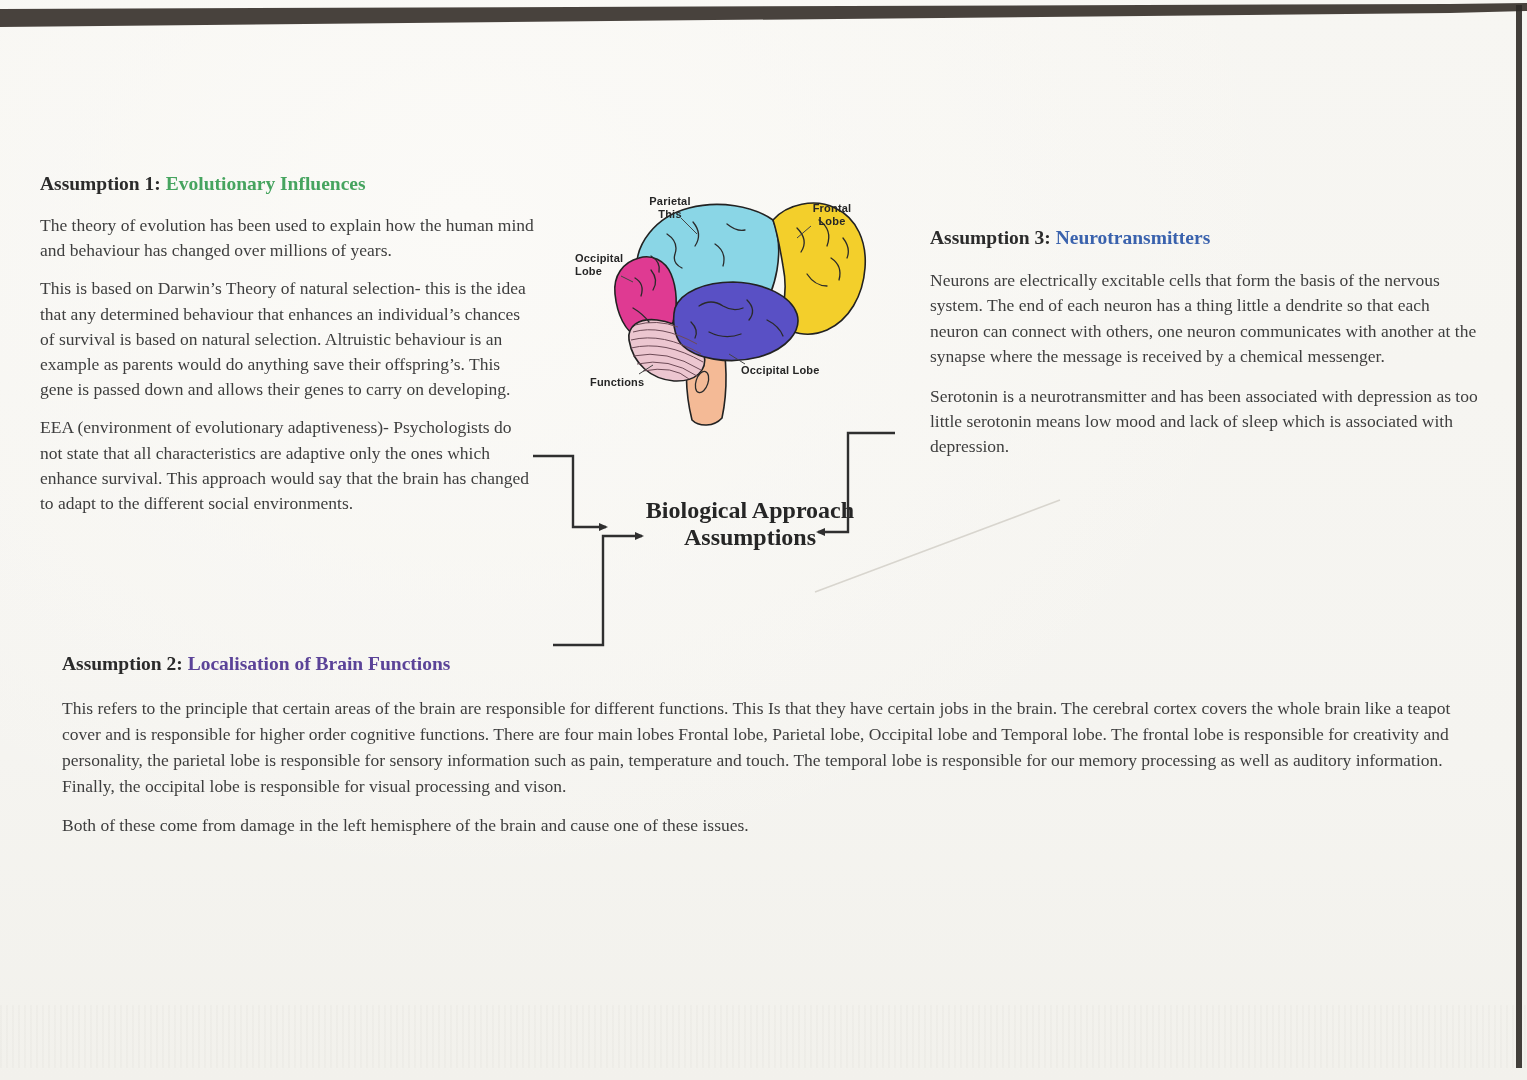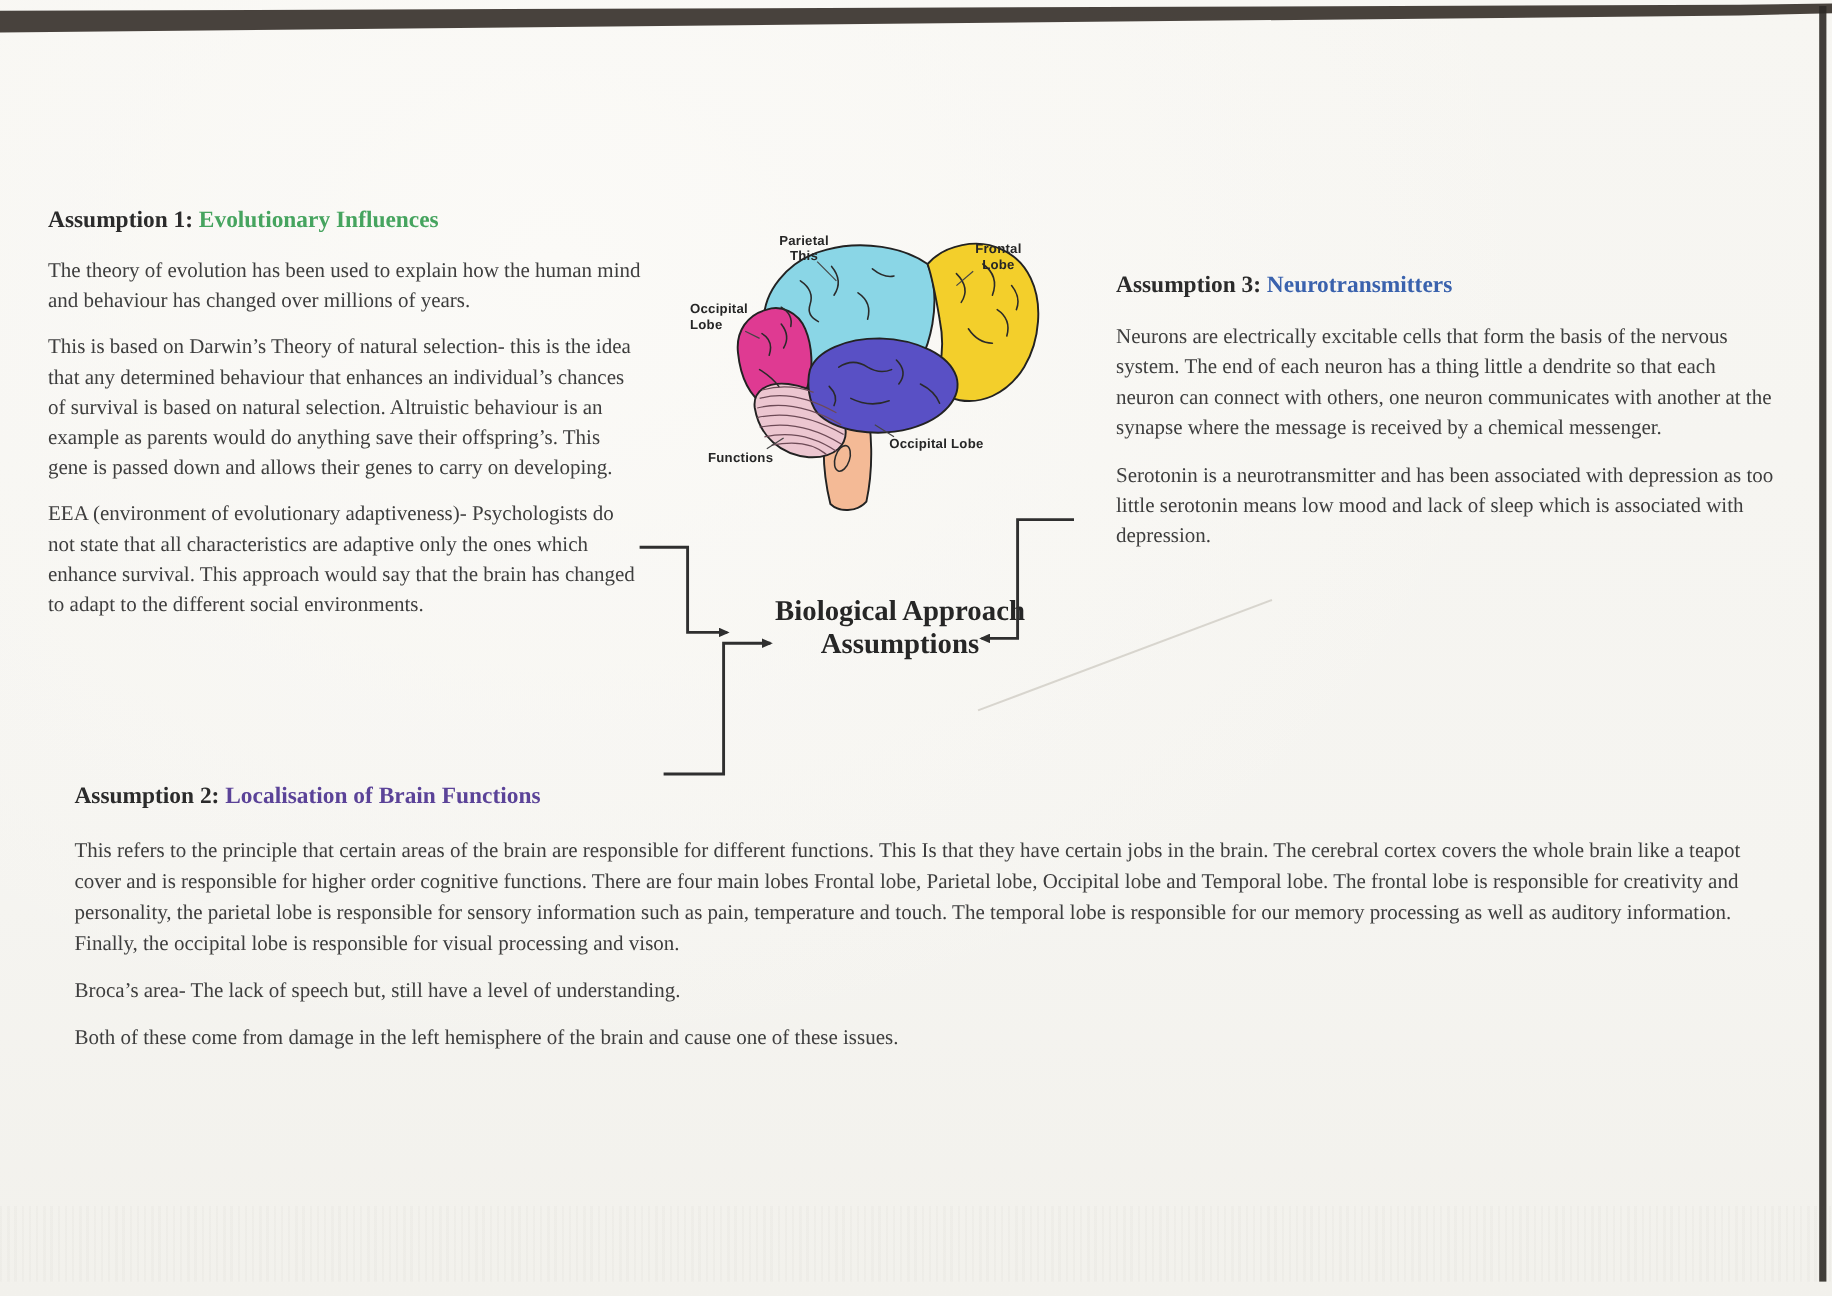--- a/index.html
+++ b/index.html
@@ -79,21 +79,20 @@
 
   <section class="col-a3">
     <h2><span>Assumption 3: </span><span class="topic-3">Neurotransmitters</span></h2>
     <p>Neurons are electrically excitable cells that form the basis of the nervous system. The end of each neuron has a thing little a dendrite so that each neuron can connect with others, one neuron communicates with another at the synapse where the message is received by a chemical messenger.</p>
     <p>Serotonin is a neurotransmitter and has been associated with depression as too little serotonin means low mood and lack of sleep which is associated with depression.</p>
   </section>
 
   <section class="sec-a2">
     <h2><span>Assumption 2: </span><span class="topic-2">Localisation of Brain Functions</span></h2>
     <p>This refers to the principle that certain areas of the brain are responsible for different functions. This Is that they have certain jobs in the brain. The cerebral cortex covers the whole brain like a teapot cover and is responsible for higher order cognitive functions. There are four main lobes Frontal lobe, Parietal lobe, Occipital lobe and Temporal lobe.  The frontal lobe is responsible for creativity and personality, the parietal lobe is responsible for sensory information such as pain, temperature and touch. The temporal lobe is responsible for our memory processing as well as auditory information. Finally, the occipital lobe is responsible for visual processing and vison.</p>
-    <p>Broca’s area- The lack of speech but, still have a level of understanding.</p>
     <p>Both of these come from damage in the left hemisphere of the brain and cause one of these issues.</p>
   </section>
 
   <div class="brain">
     <svg width="320" height="252" viewBox="0 0 320 252">
       <g stroke="#222" stroke-width="1.6" stroke-linejoin="round">
 
         <path fill="#8ad6e6" d="M62,92 C58,62 82,34 114,26 C144,18 178,24 198,38 C204,52 205,70 202,88 C198,110 190,126 178,132 C150,134 110,128 86,116 C72,109 64,101 62,92 Z"></path>
 
         <path fill="#f3cf2b" d="M198,38 C212,22 240,16 260,26 C282,36 292,60 290,86 C288,114 274,138 252,148 C234,156 214,152 202,140 C210,124 212,104 208,84 C205,66 202,50 198,38 Z"></path>

